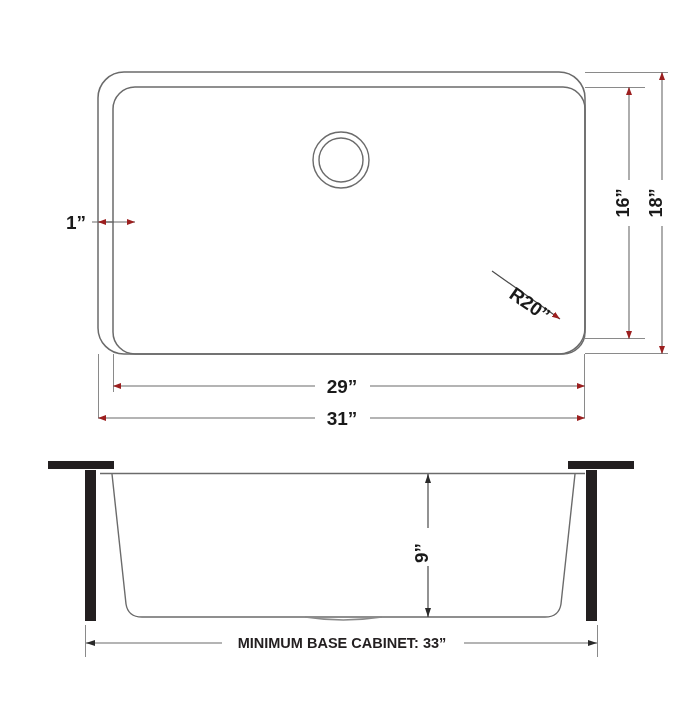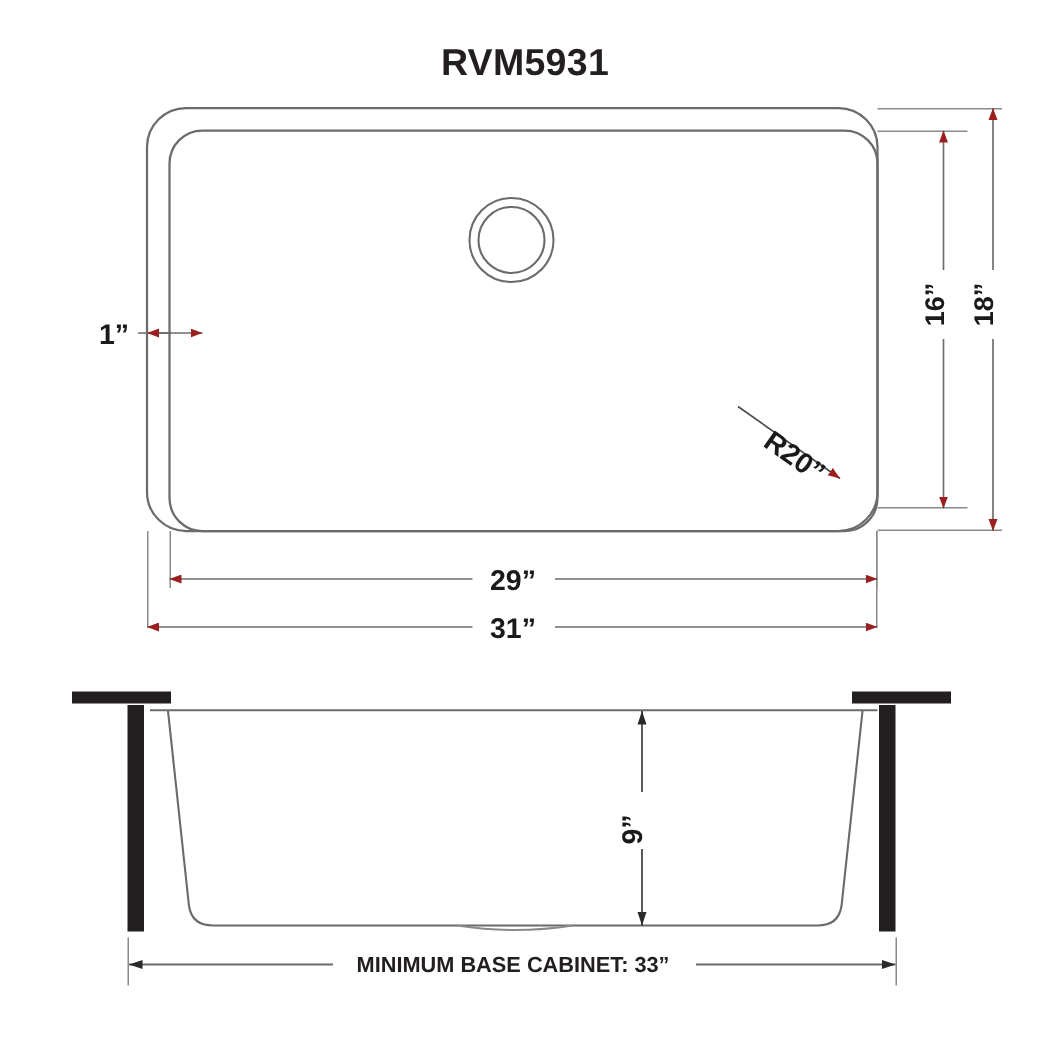--- a/index.html
+++ b/index.html
@@ -45,21 +45,20 @@
   }
   .dim-big { font-size: 19px; }
   .dim-mid { font-size: 18px; }
   .cabinet-label { font-size: 14.5px; font-weight: bold; fill: #231f20; }
 </style>
 </head>
 <body>
 
 <div id="drawing-root">
 
-  <div class="title-text">RVM5931</div>
 
   <svg width="700" height="703" viewBox="0 0 700 703">
     <defs>
       <marker id="arrR" markerWidth="9" markerHeight="9" refX="8" refY="3" orient="auto" markerUnits="userSpaceOnUse">
         <path d="M0,0 L8,3 L0,6 z" fill="#9c1f1f"></path>
       </marker>
       <marker id="arrRs" markerWidth="9" markerHeight="9" refX="0" refY="3" orient="auto" markerUnits="userSpaceOnUse">
         <path d="M8,0 L0,3 L8,6 z" fill="#9c1f1f"></path>
       </marker>
       <marker id="arrK" markerWidth="10" markerHeight="9" refX="9" refY="3" orient="auto" markerUnits="userSpaceOnUse">

